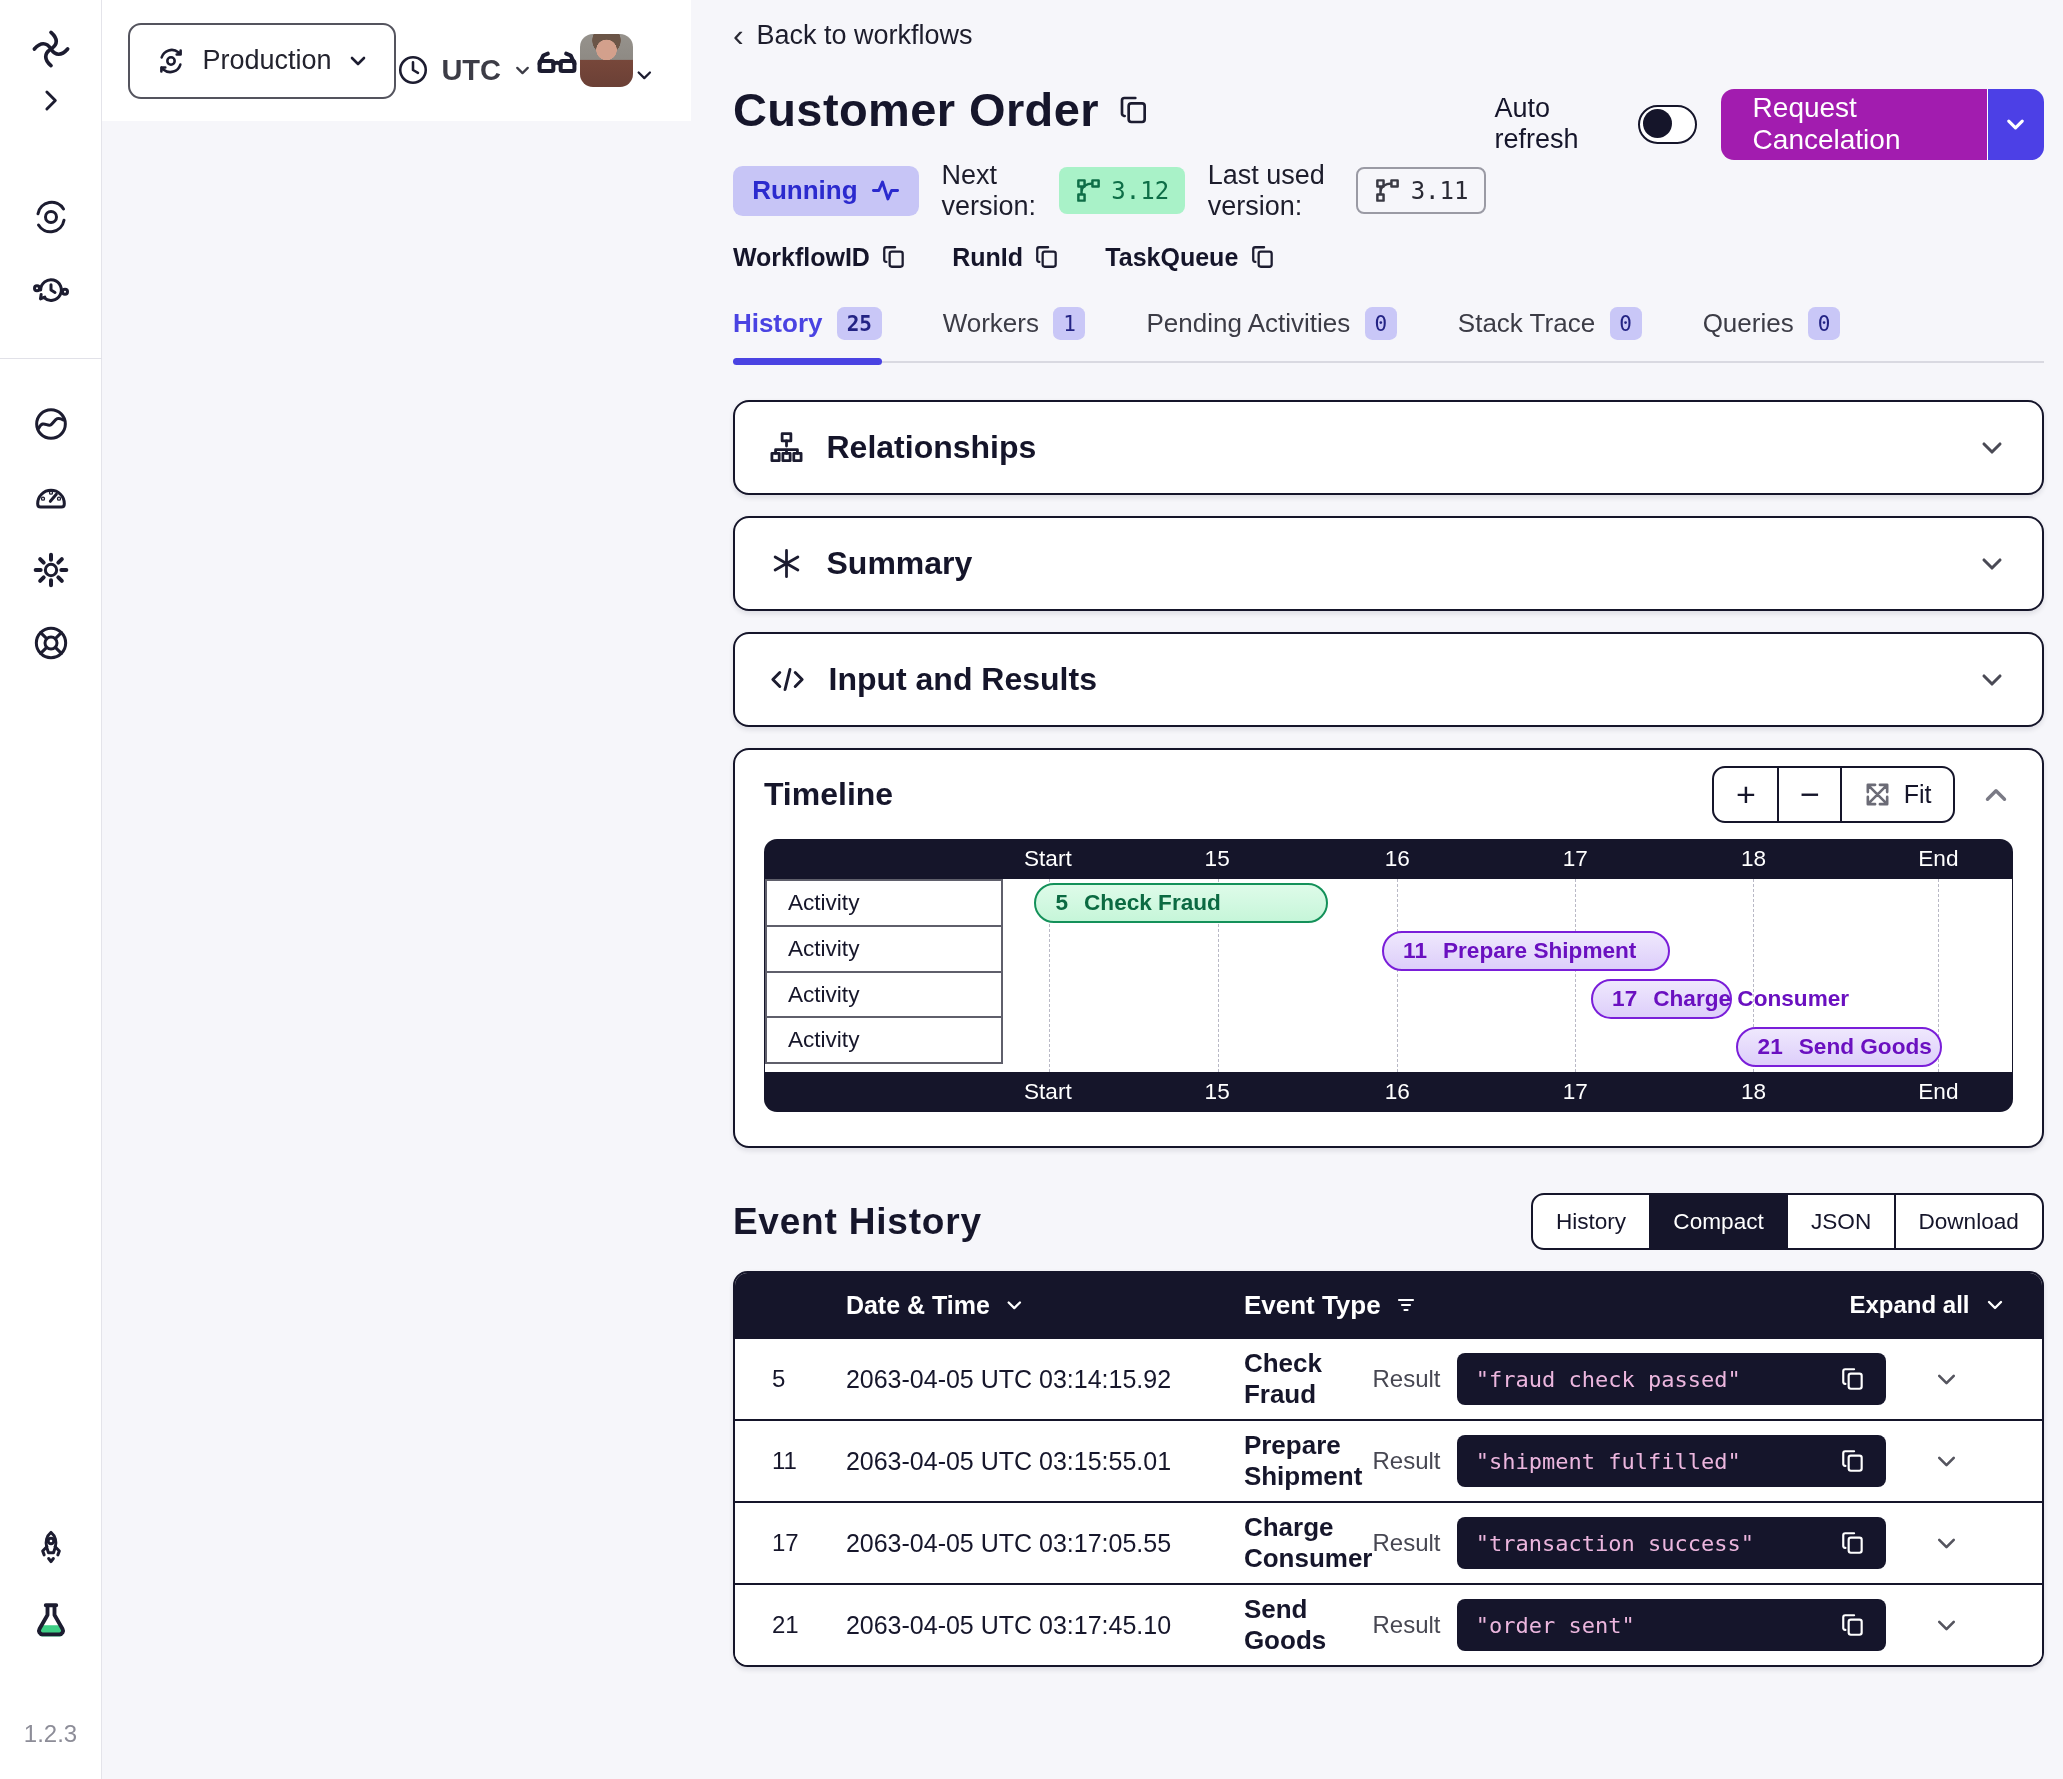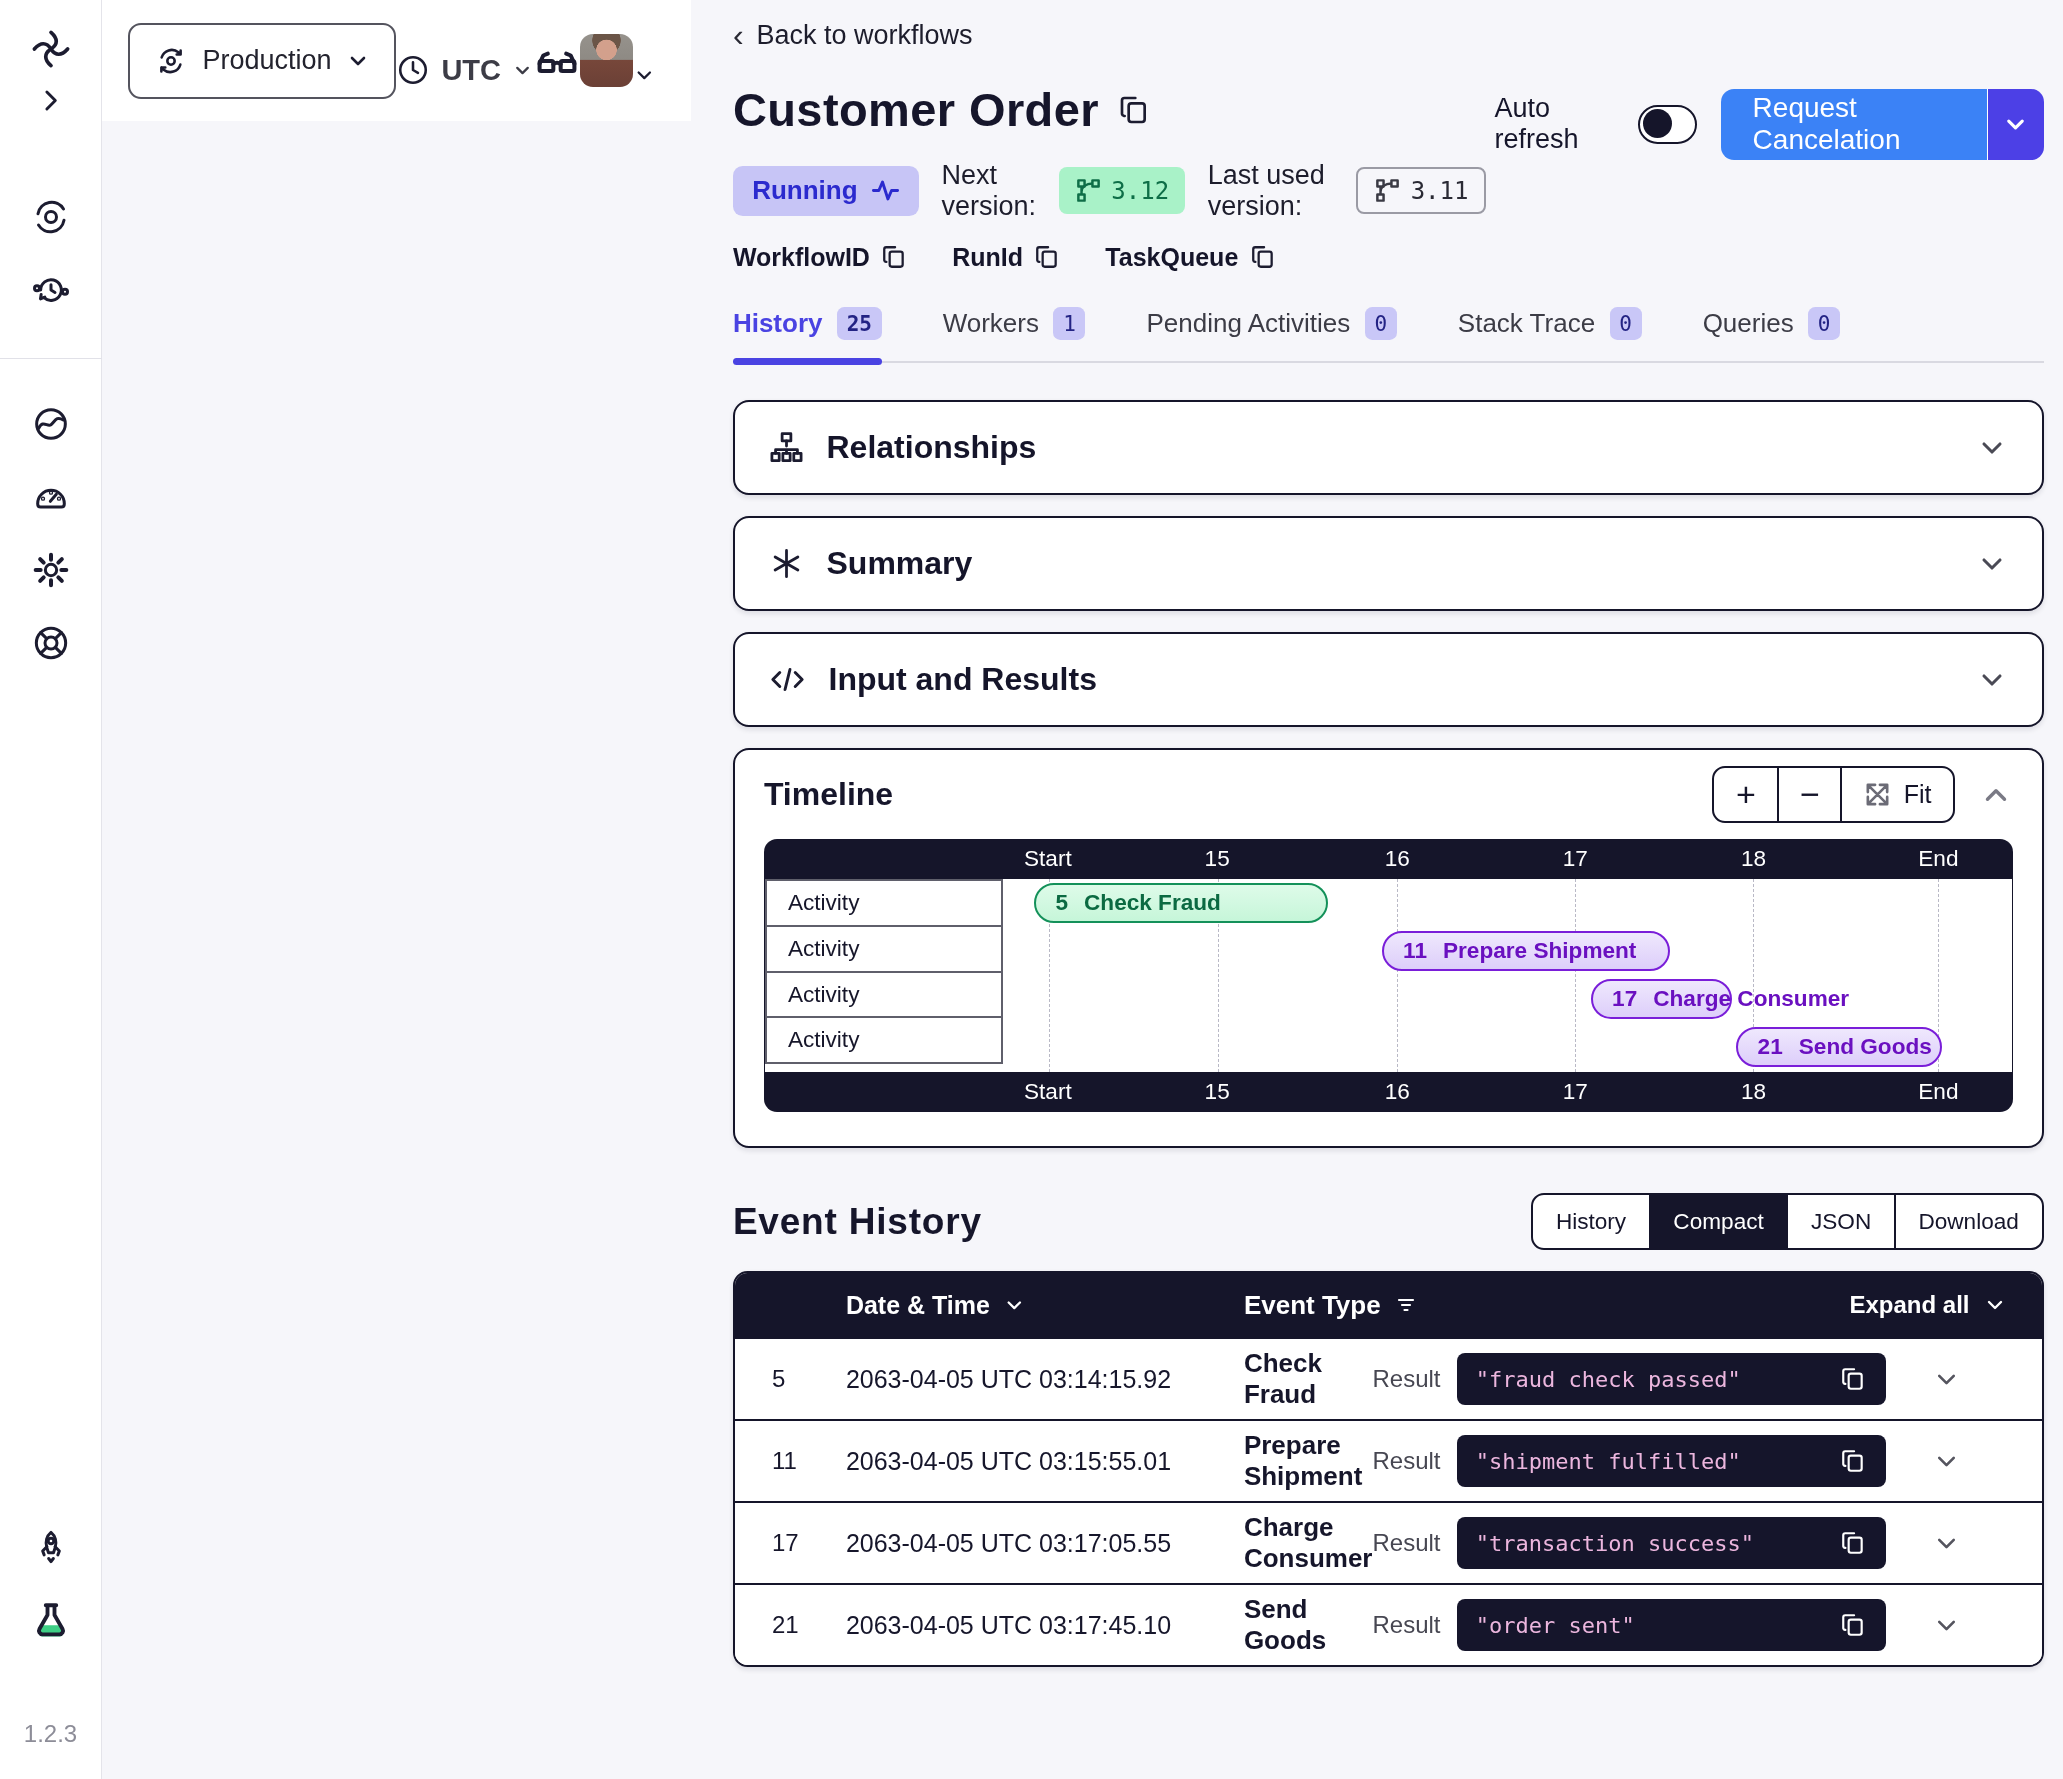--- a/index.html
+++ b/index.html
@@ -43,21 +43,21 @@
   .header-row { display:flex; justify-content:space-between; align-items:flex-start;gap:8px; }
   .wf-title-wrap { display:flex; align-items:center; gap:19.3px; }
   .wf-title { font-size:47px; font-weight:600; color:#16162b; letter-spacing:0.4px; }
   .hdr-right { display:flex; align-items:center; gap:24px; margin-top:6.4px; }
   .autorefresh-label { font-size:27px; color:#16162b; }
   .toggle { width:71px; height:39px; border:2.4px solid #15152a; border-radius:21px;
     background:#fff; position:relative; cursor:pointer; }
   .toggle .knob { position:absolute; left:3.2px; top:2.4px; width:29px; height:29px;
     border-radius:50%; background:#15152a; }
   .cancel-btn { display:flex; height:71px; border-radius:13px; overflow:hidden; cursor:pointer; }
-  .cancel-main { background:#3b82f6; color:#fff; font-size:28px; display:flex;
+  .cancel-main { background:#a21caf; color:#fff; font-size:28px; display:flex;
     align-items:center; padding:0 32px; }
   .cancel-caret { width:73px; background:#4c40e6; display:flex; align-items:center;
     justify-content:center; border-left:1.6px solid #fff; }
 
   .status-row { display:flex; align-items:center; gap:22.6px; margin-top:22.6px; }
   .badge-running { background:#c7c5f6; color:#2b2ace; font-size:26px; font-weight:600;
     padding:0 19.3px; height:50px; border-radius:9.7px; display:inline-flex; align-items:center; gap:13px; }
   .meta-label { font-size:27px; color:#1d1d2c; }
   .badge-green { background:#a9f2c8; height:47px; border-radius:8px; padding:0 16px;
     display:inline-flex; align-items:center; gap:9.7px; color:#0e6e47; font-size:24px; }

